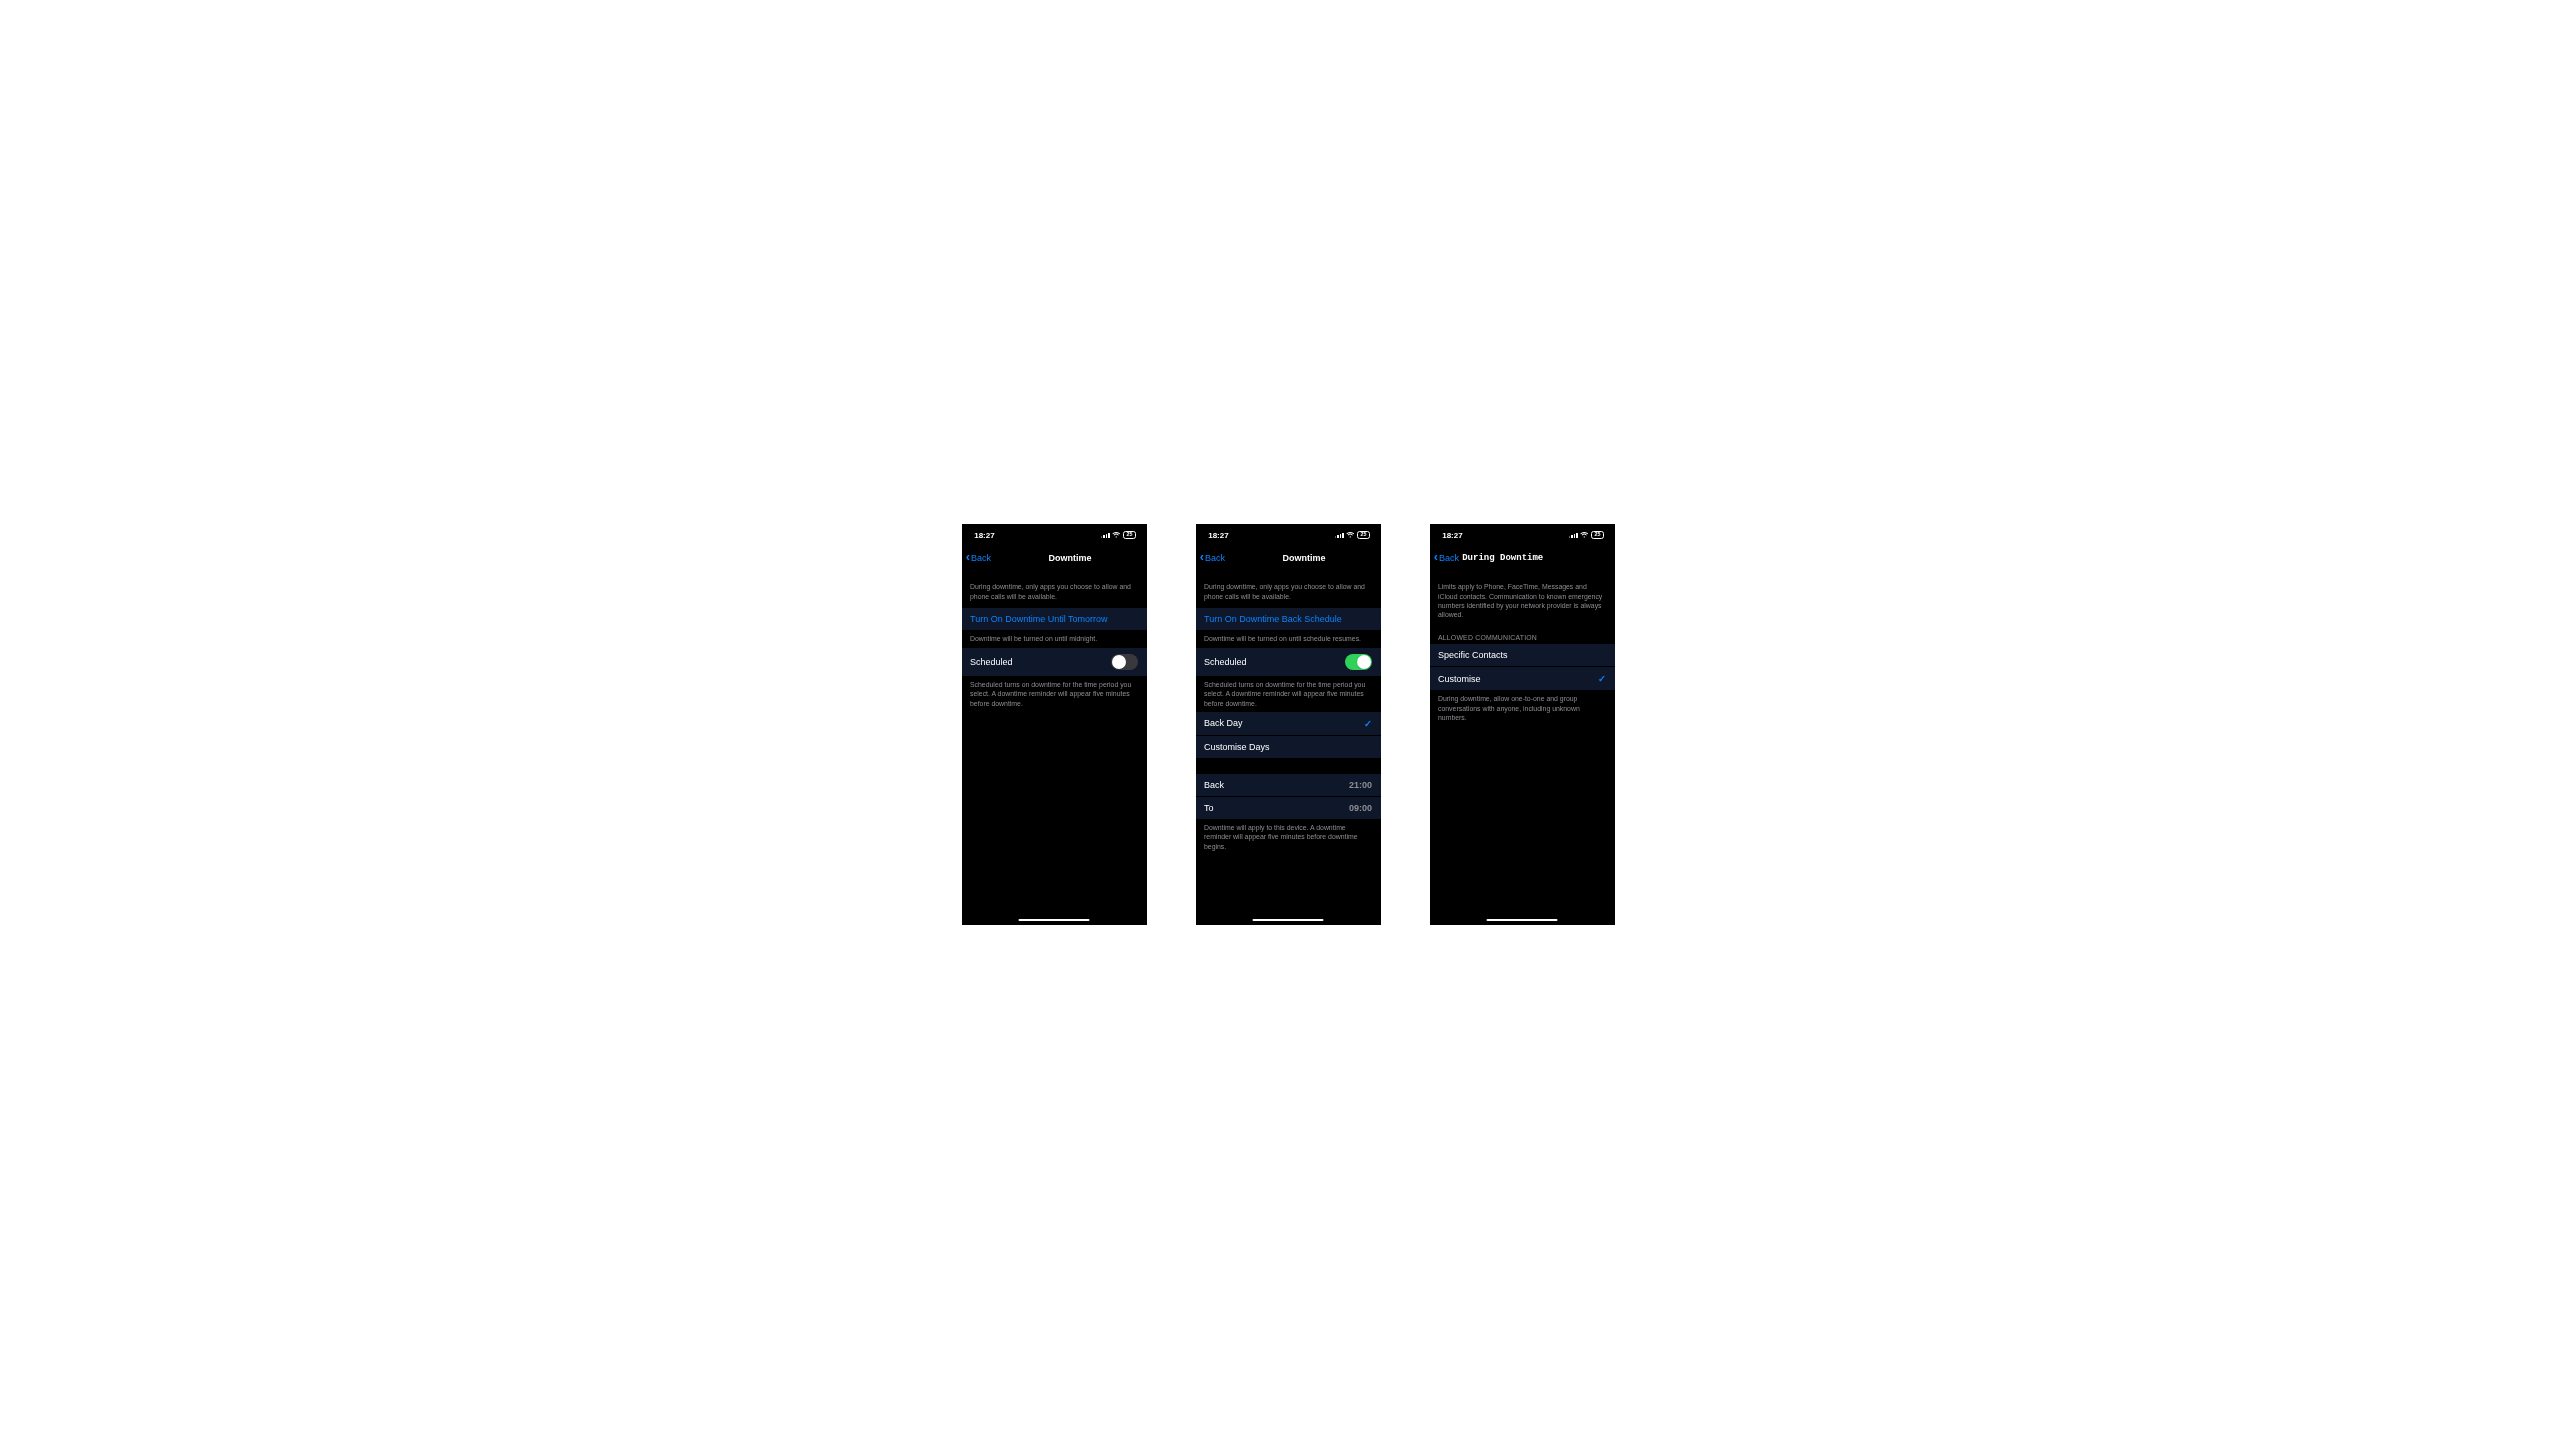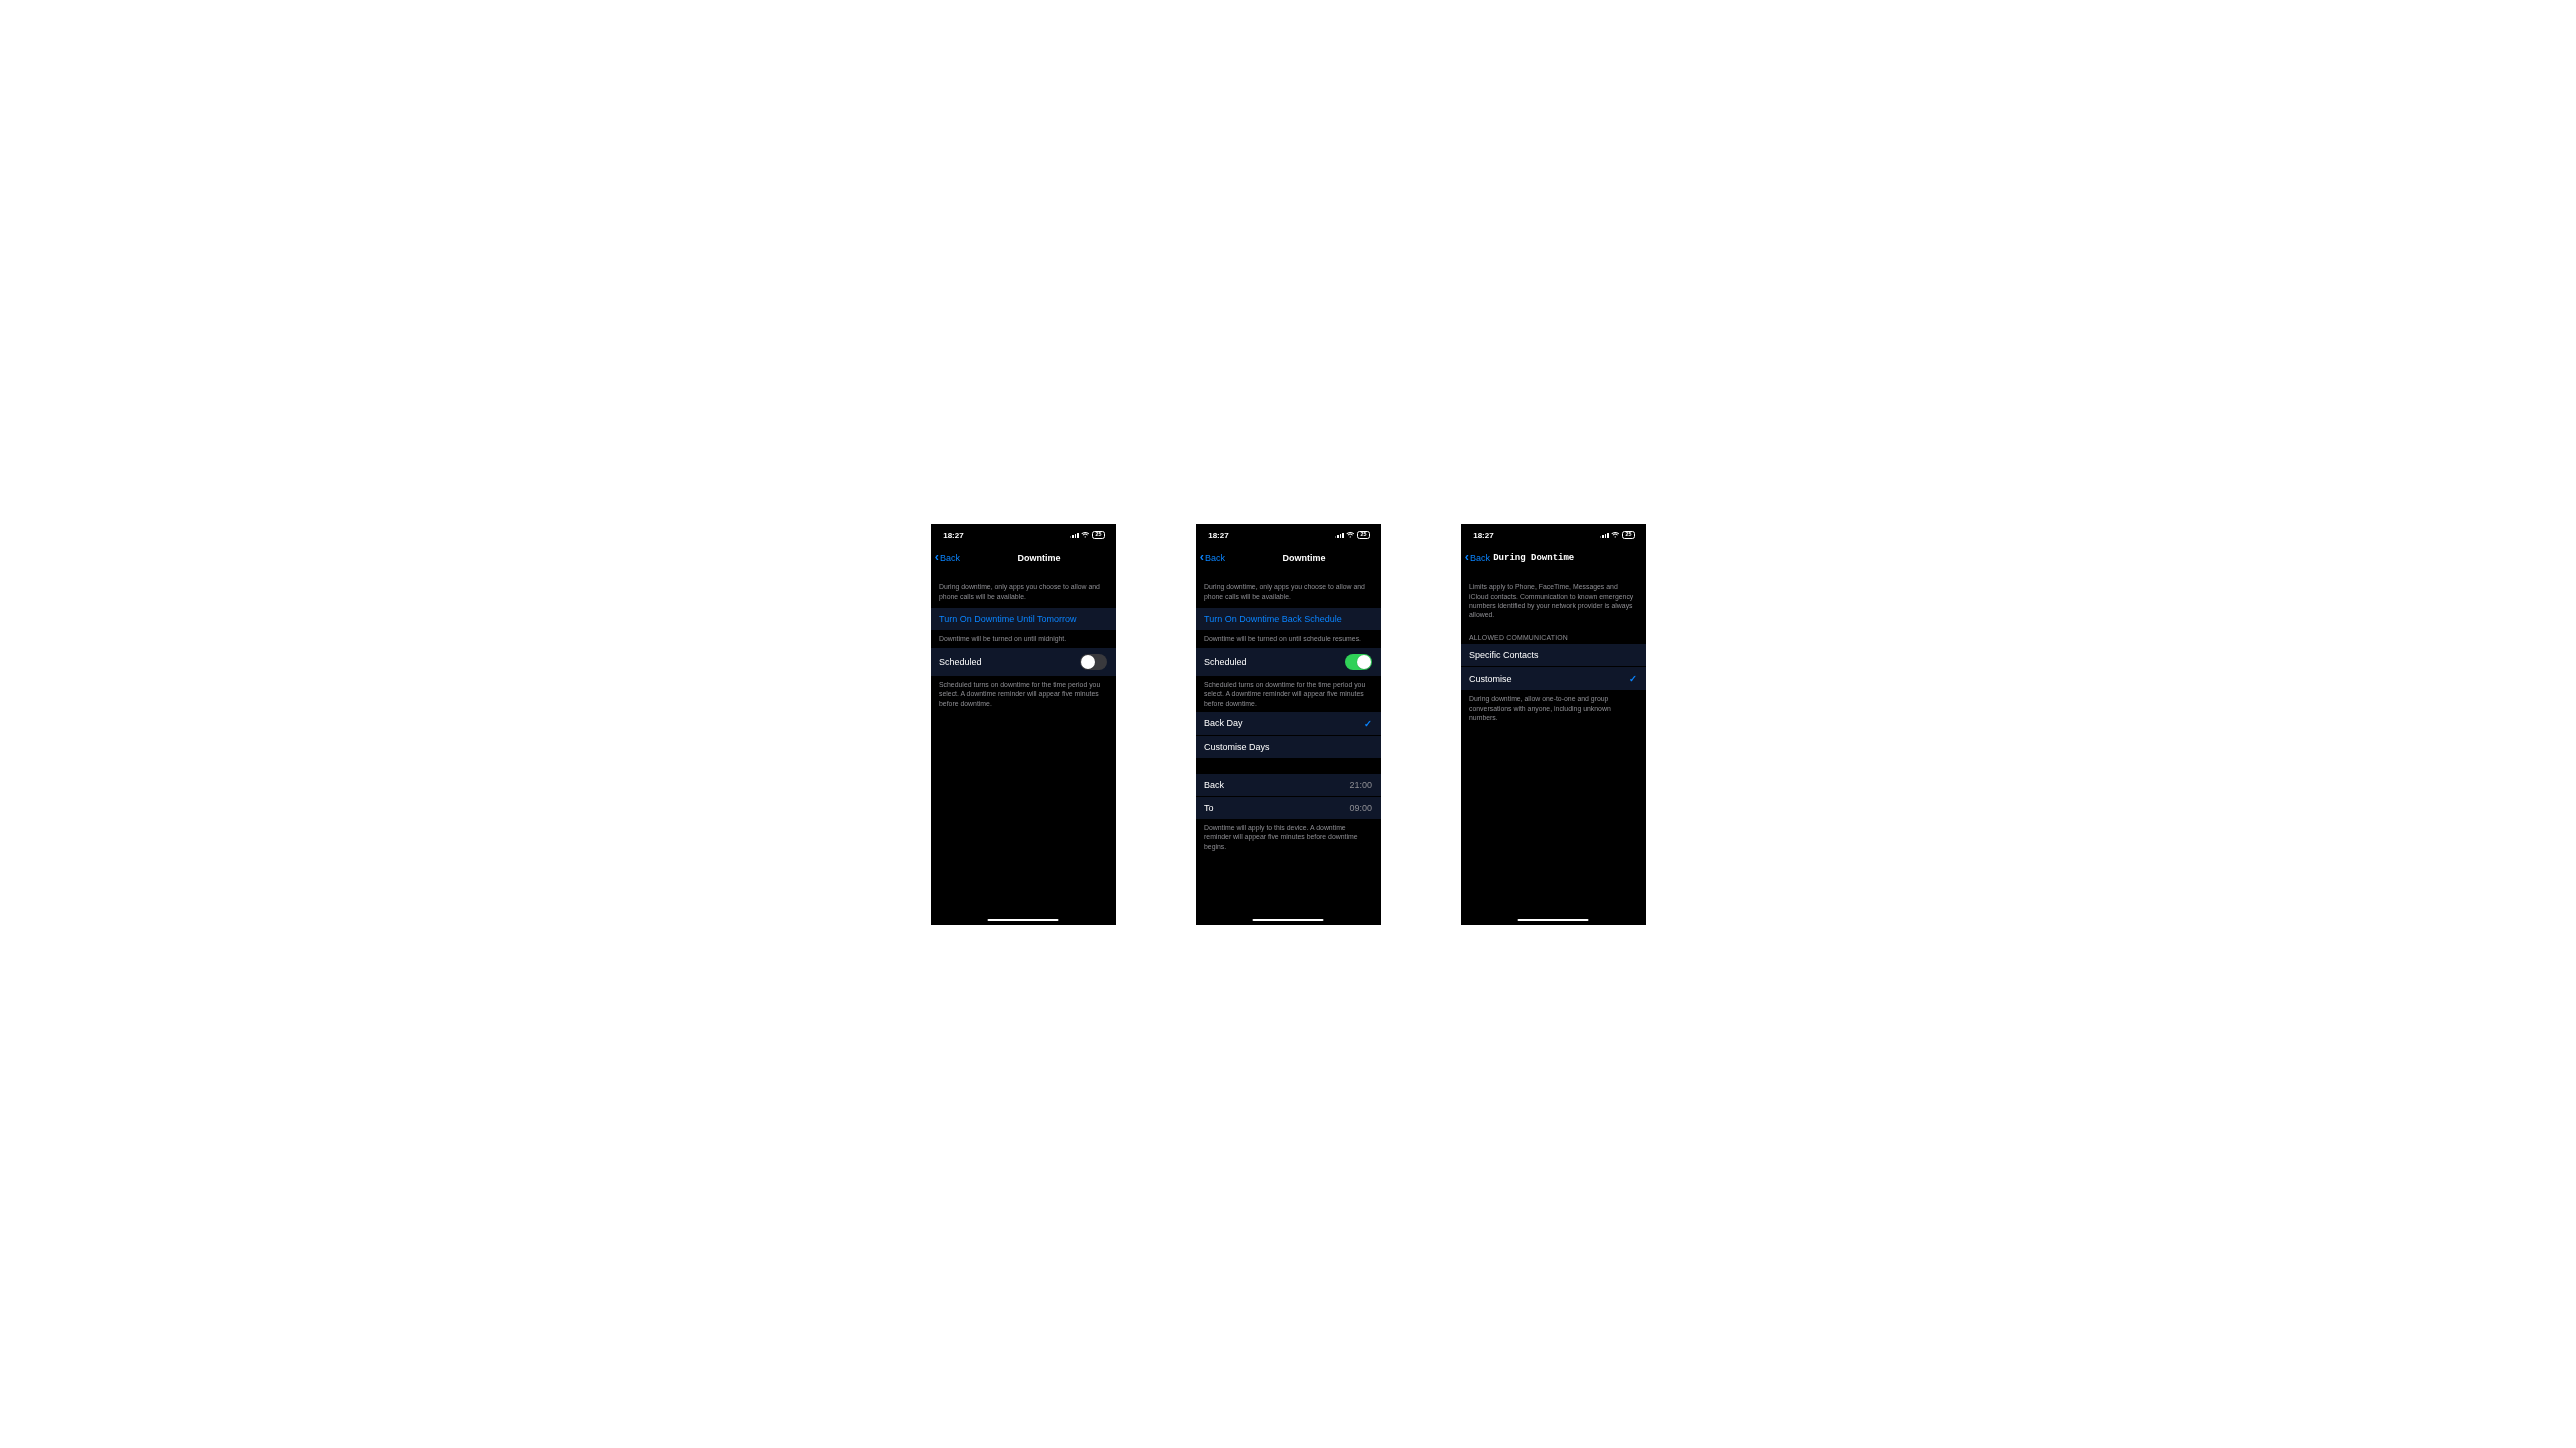--- a/index.html
+++ b/index.html
@@ -8,21 +8,21 @@
     background: #fff;
     font-family: -apple-system, "Helvetica Neue", Arial, sans-serif;
     display: flex;
     justify-content: center;
     align-items: center;
     min-height: 100vh;
     padding: 10.6px;
   }
   .phones-row {
     display: flex;
-    gap: 80px;
+    gap: 49px;
     justify-content: center;
     align-items: flex-start;
   }
   .phone {
     width: 185px;
     height: 401px;
     background: #000;
     border-radius: 0;
     position: relative;
     overflow: hidden;
@@ -113,21 +113,21 @@
     min-height: 23px;
     padding: 5.8px 8.5px;
     display: flex;
     align-items: center;
     justify-content: space-between;
     font-size: 9px;
     border-bottom: 0.3px solid #000;
   }
   .cell:last-of-type { border-bottom: none; }
   .cell.link { color: #0a84ff; }
-  .cell .value { color: #8e8e93; }
+  .cell .value { color: #8e8e93; font-weight: bold; }
   .check { color: #0a84ff; font-size: 9.5px; font-weight: 700; }
   
   .toggle {
     width: 27px; height: 16.4px;
     border-radius: 8.5px;
     position: relative;
     background: #39393d;
     flex-shrink: 0;
   }
   .toggle .knob {

